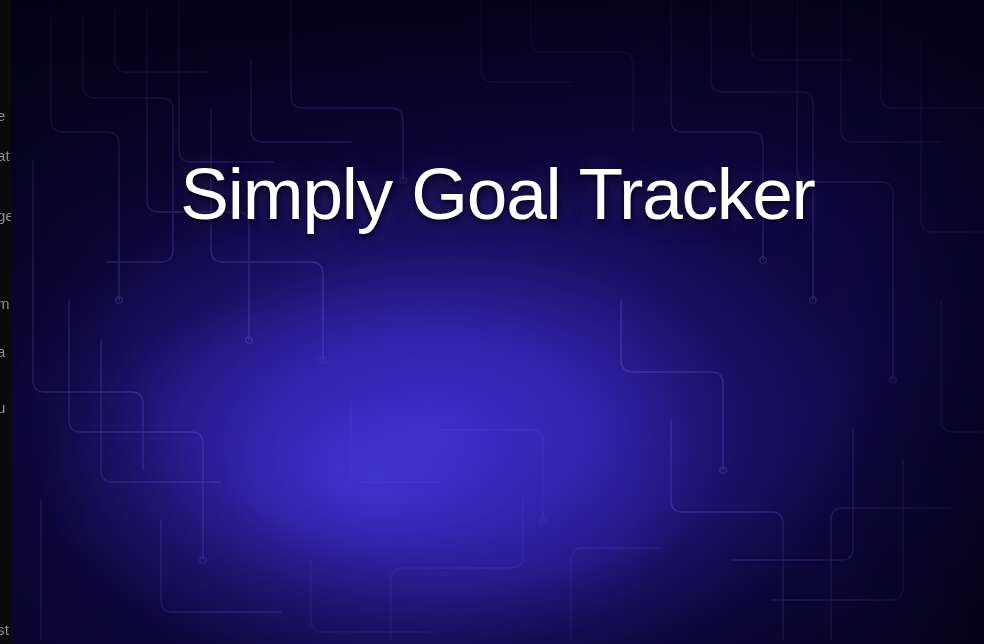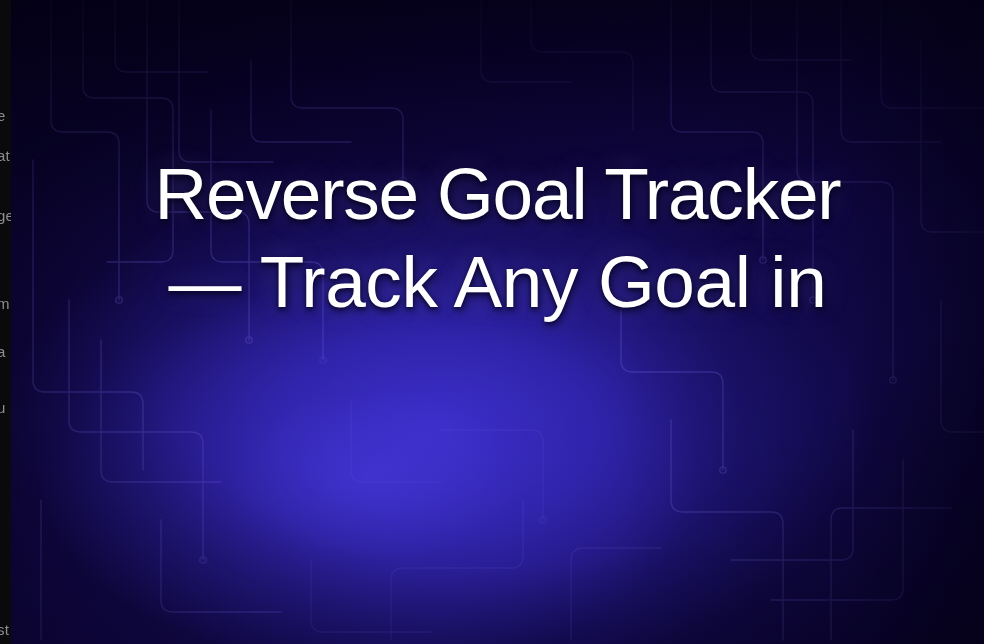--- a/index.html
+++ b/index.html
@@ -196,22 +196,21 @@
         <circle cx="392" cy="180" r="3.2" opacity="0.6"></circle>
       </svg>
     </div>
 
     <div class="bg-layer" id="bg-glow-hot"></div>
     <div class="bg-layer" id="bg-vignette"></div>
     <div class="bg-layer" id="bg-top-dark"></div>
     <div class="bg-layer" id="bg-right-dark"></div>
 
     <div id="title-block">
-      <div class="title-line l1">Reverse Goal Tracker</div>
-      <div class="title-line l2">— Track Any Goal in</div>
+      <div class="title-line l1">Simply Goal Tracker</div>
     </div>
 
   </div>
 
   <div id="left-strip">
     <span class="frag" style="top: 108px;">e</span>
     <span class="frag" style="top: 148px;">at</span>
     <span class="frag" style="top: 208px;">ge</span>
     <span class="frag" style="top: 296px;">m</span>
     <span class="frag" style="top: 344px;">a</span>

